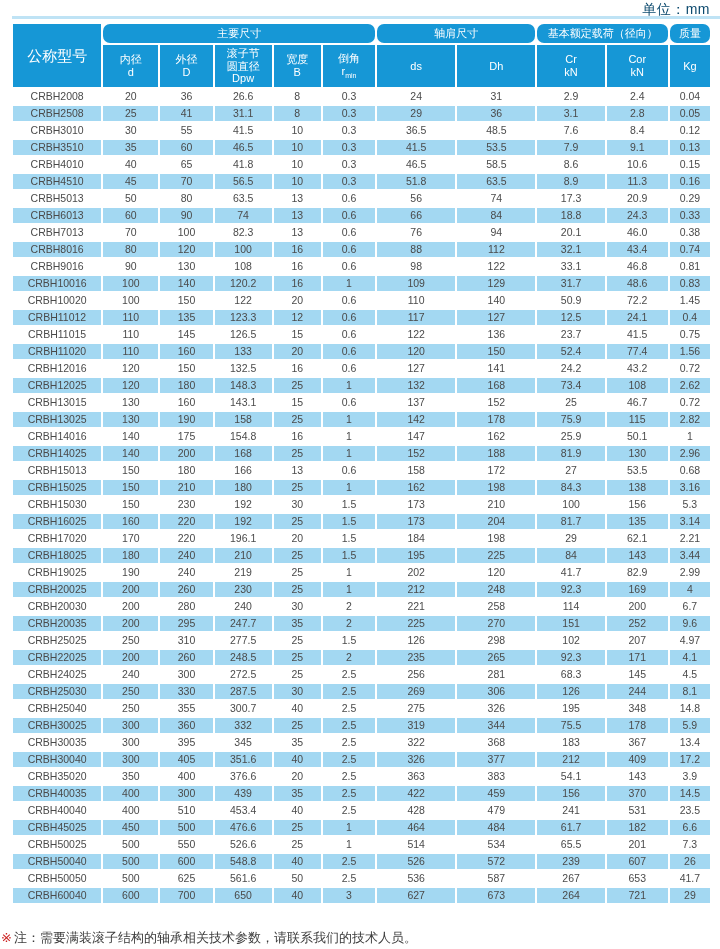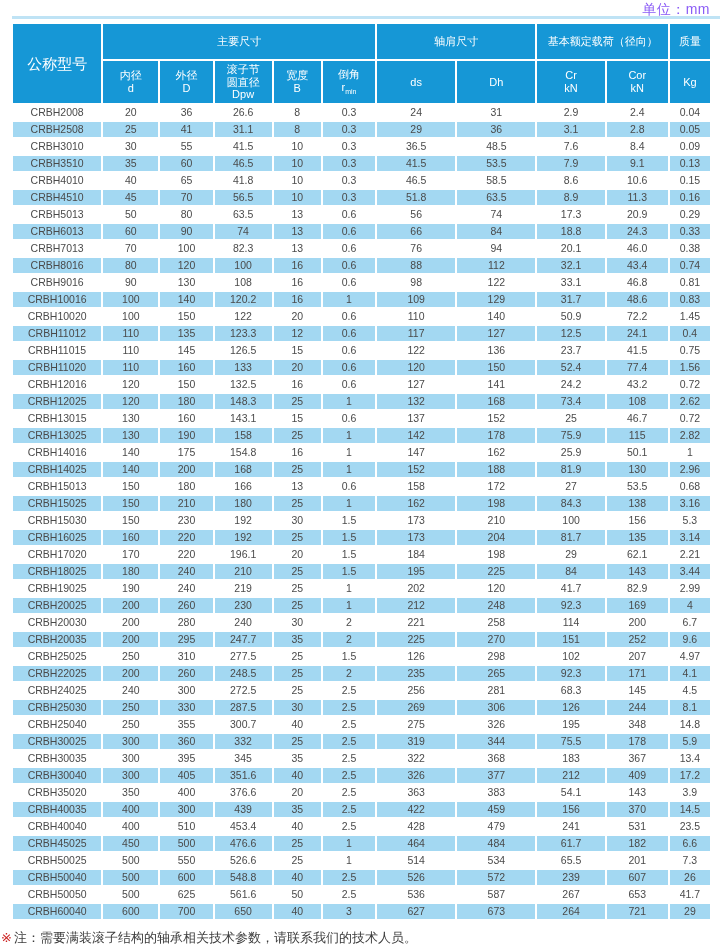--- a/index.html
+++ b/index.html
@@ -3,37 +3,37 @@
 <meta charset="utf-8">
 <style>
   * { margin:0; padding:0; box-sizing:border-box; }
   html,body { background:#ffffff; }
   body {
     width:720px; height:949px; position:relative; overflow:hidden;
     font-family:"Liberation Sans","DejaVu Sans",sans-serif;
   }
   .unit-label {
     position:absolute; top:1px; right:10px;
-    font-size:14px; color:#8b5cf6; letter-spacing:0.5px;
+    font-size:14px; color:#0c4a6e; letter-spacing:0.5px;
   }
   .top-rule {
     position:absolute; top:16px; left:12px; right:0px; height:3px;
     background:#bfe3f5;
   }
   table.spec {
     position:absolute; top:22px; left:11px;
     border-collapse:separate; border-spacing:2px 2px;
     table-layout:fixed; width:701px;
   }
   th {
     background:#1697d6; color:#ffffff; font-weight:normal;
     font-size:11px; line-height:1.18; text-align:center; vertical-align:middle;
     padding:0;
   }
-  th.group { height:35px; }
+  th.group { height:19px;border-radius:7px; }
   th.sub   { height:42px; }
   th.model-col { height:63px; font-size:15px; }
   th sub { font-size:7px; line-height:1; }
   td {
     height:15px; padding:0; text-align:center; vertical-align:middle;
     font-size:10.5px; line-height:15px; color:#4a4a4a;
     white-space:nowrap; overflow:hidden;
   }
   tr.stripe td { background:#a3d8f2; }
   tr.plain  td { background:#ffffff; }
@@ -137,21 +137,21 @@
         <td>CRBH3010</td>
         <td>30</td>
         <td>55</td>
         <td>41.5</td>
         <td>10</td>
         <td>0.3</td>
         <td>36.5</td>
         <td>48.5</td>
         <td>7.6</td>
         <td>8.4</td>
-        <td>0.09</td>
+        <td>0.12</td>
       </tr>
       <tr class="stripe">
         <td>CRBH3510</td>
         <td>35</td>
         <td>60</td>
         <td>46.5</td>
         <td>10</td>
         <td>0.3</td>
         <td>41.5</td>
         <td>53.5</td>

